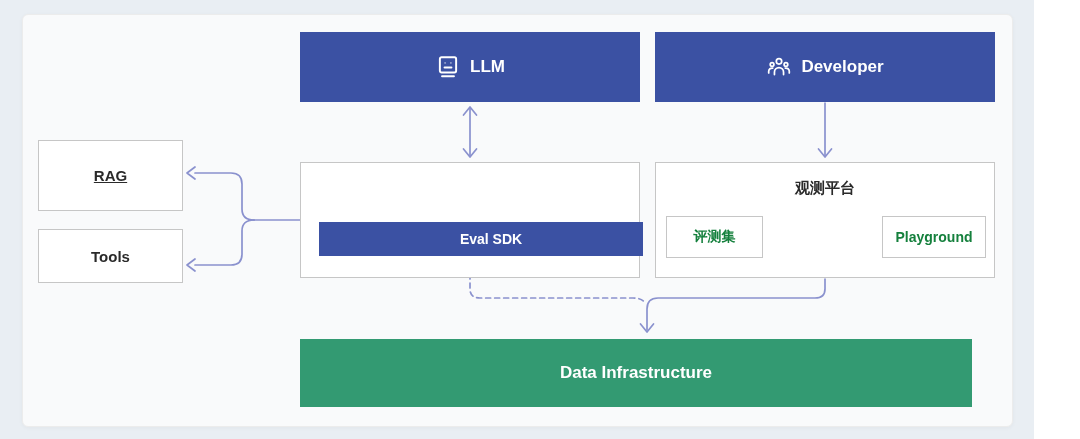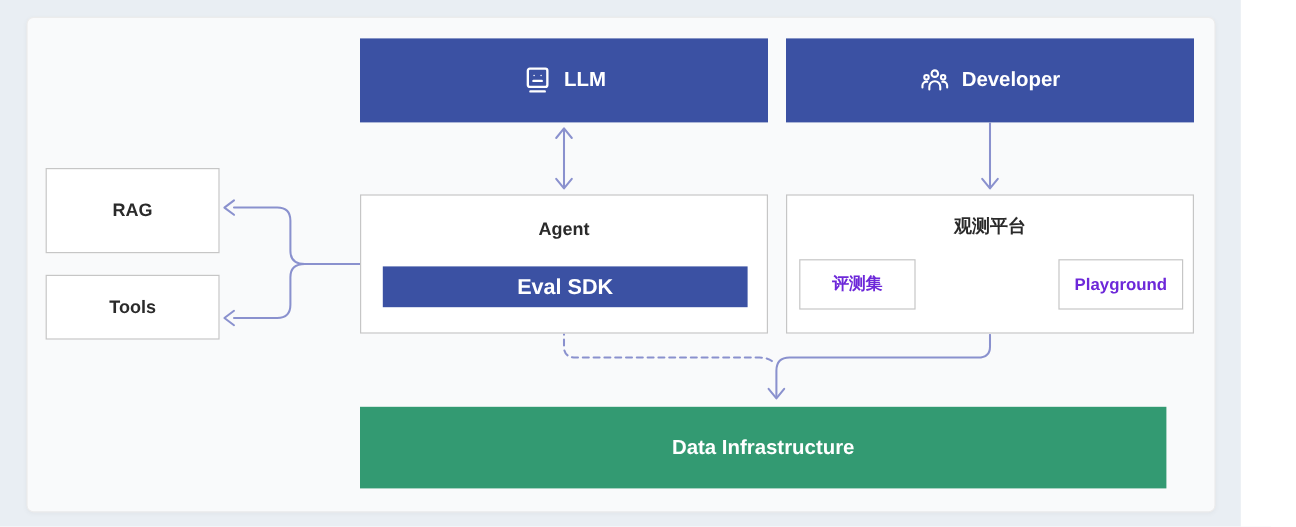--- a/index.html
+++ b/index.html
@@ -39,44 +39,44 @@
     color:#ffffff;
   }
   .white-box{
     background:#ffffff;
     border:1px solid #c6c6c6;
     color:#2a2a2a;
   }
   .lbl{font-weight:700;}
   #llm-box{left:300px;top:32px;width:340px;height:70px;font-size:17px;gap:9px;}
   #developer-box{left:655px;top:32px;width:340px;height:70px;font-size:17px;gap:9px;}
-  #rag-box{left:38px;top:140px;width:145px;height:71px;font-size:15px;}
+  #rag-box{left:38px;top:140px;width:145px;height:71px;font-size:15px;text-decoration:underline;}
   #tools-box{left:38px;top:229px;width:145px;height:54px;font-size:15px;}
   #agent-box{left:300px;top:162px;width:340px;height:116px;display:block;}
   #agent-title{
     height:56px;display:flex;align-items:center;justify-content:center;
     font-size:15px;font-weight:700;color:#2a2a2a;
   }
   #eval-sdk-box{
     position:absolute;left:18px;top:59px;width:304px;height:34px;
     display:flex;align-items:center;justify-content:center;
-    font-size:18px;font-weight:700;
+    font-size:14px;font-weight:700;padding-left:20px;
   }
   #platform-box{left:655px;top:162px;width:340px;height:116px;display:block;}
   #platform-title{
     height:50px;display:flex;align-items:center;justify-content:center;
     font-size:15px;font-weight:700;color:#2a2a2a;
   }
   .platform-children{
     position:absolute;left:10px;top:53px;width:320px;height:42px;
     display:flex;justify-content:space-between;
   }
   .sub-box{
     display:flex;align-items:center;justify-content:center;
-    background:#ffffff;border:1px solid #c6c6c6;color:#6d28d9;
+    background:#ffffff;border:1px solid #c6c6c6;color:#15803d;
     box-sizing:border-box;
     font-size:14px;font-weight:700;height:42px;
   }
   .sub-box.w1{width:97px;}
   .sub-box.w2{width:104px;}
   .sub-box.w3{width:95px;}
   #data-infra-box{left:300px;top:339px;width:672px;height:68px;font-size:17px;}
   #connectors{
     position:absolute;left:0;top:0;width:1080px;height:439px;
     pointer-events:none;
@@ -146,21 +146,20 @@
 
   <div class="node white-box" id="rag-box">
     <span class="lbl">RAG</span>
   </div>
 
   <div class="node white-box" id="tools-box">
     <span class="lbl">Tools</span>
   </div>
 
   <div class="node white-box" id="agent-box">
-    <div id="agent-title">Agent</div>
     <div class="blue" id="eval-sdk-box">
       <span class="lbl">Eval SDK</span>
     </div>
   </div>
 
   <div class="node white-box" id="platform-box">
     <div id="platform-title">观测平台</div>
     <div class="platform-children">
       <div class="sub-box w1">评测集</div>
       <div class="sub-box w2">Playground</div>

